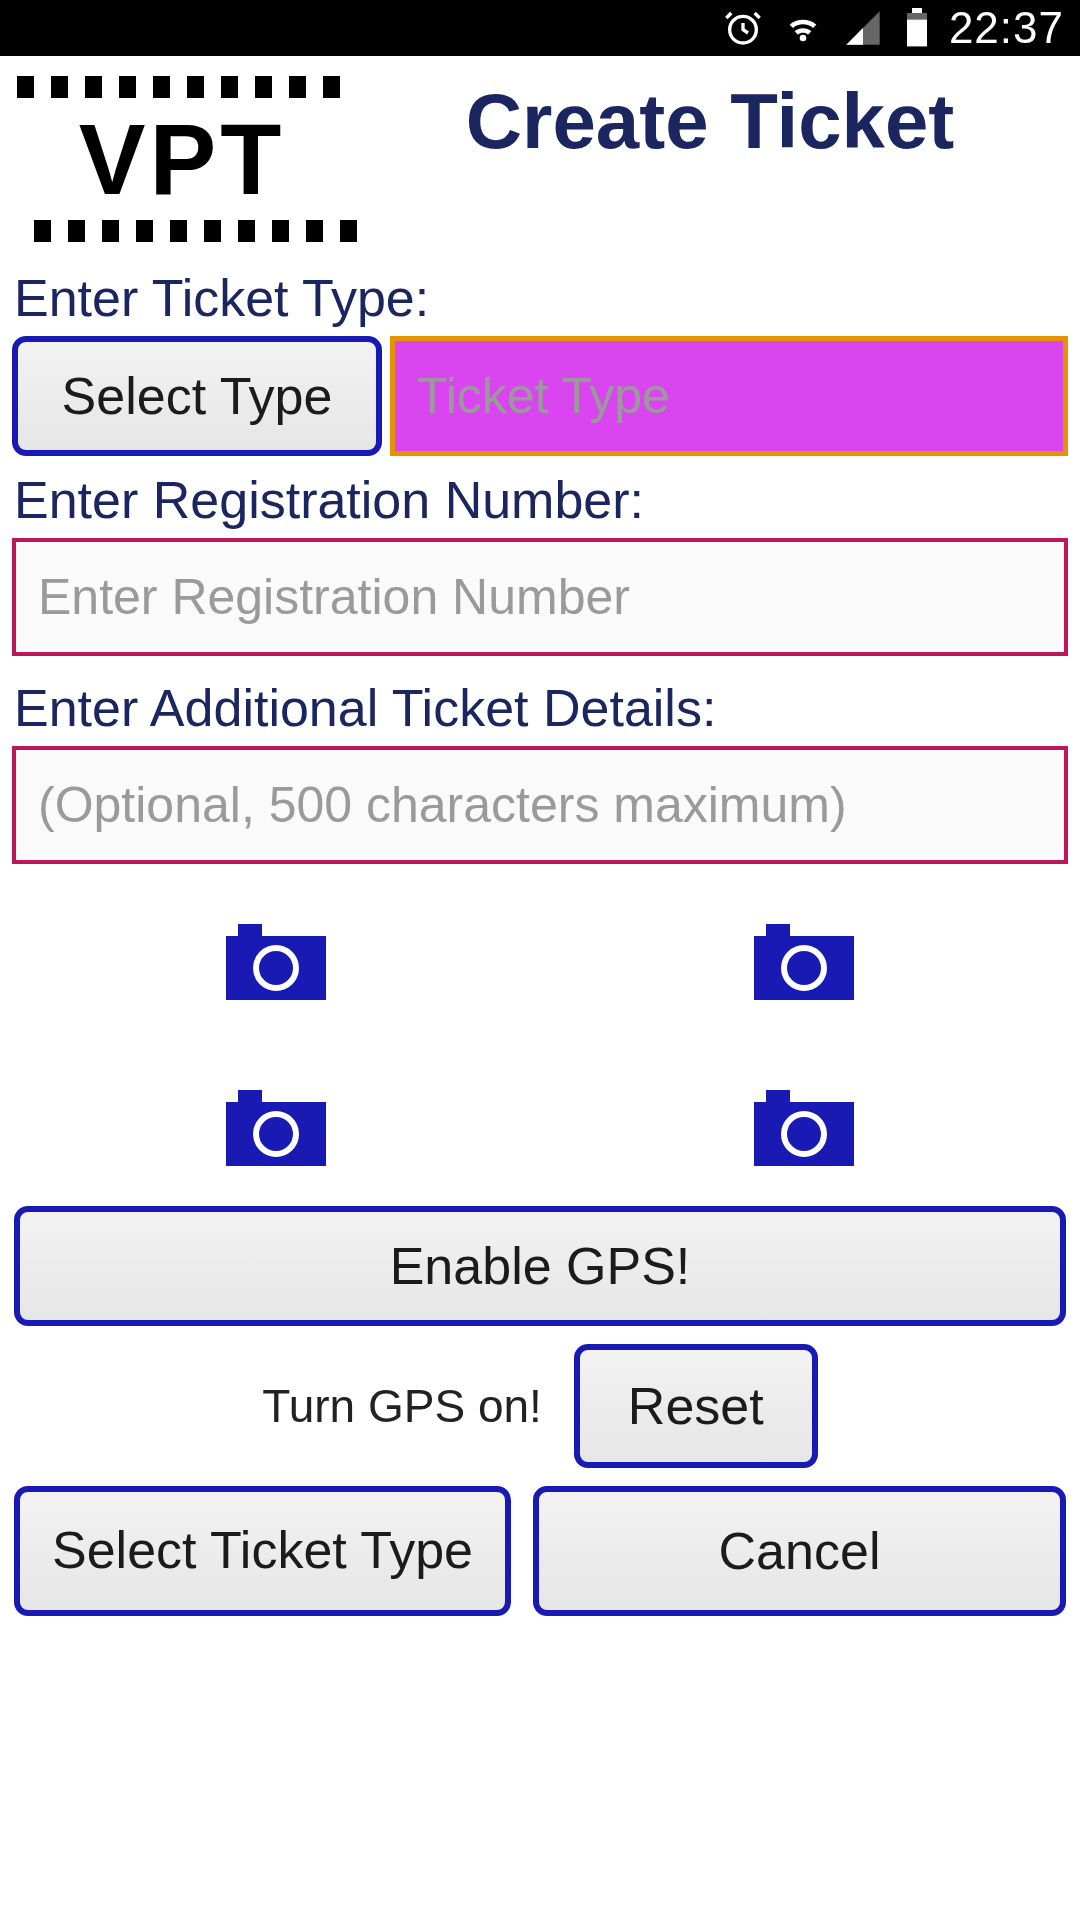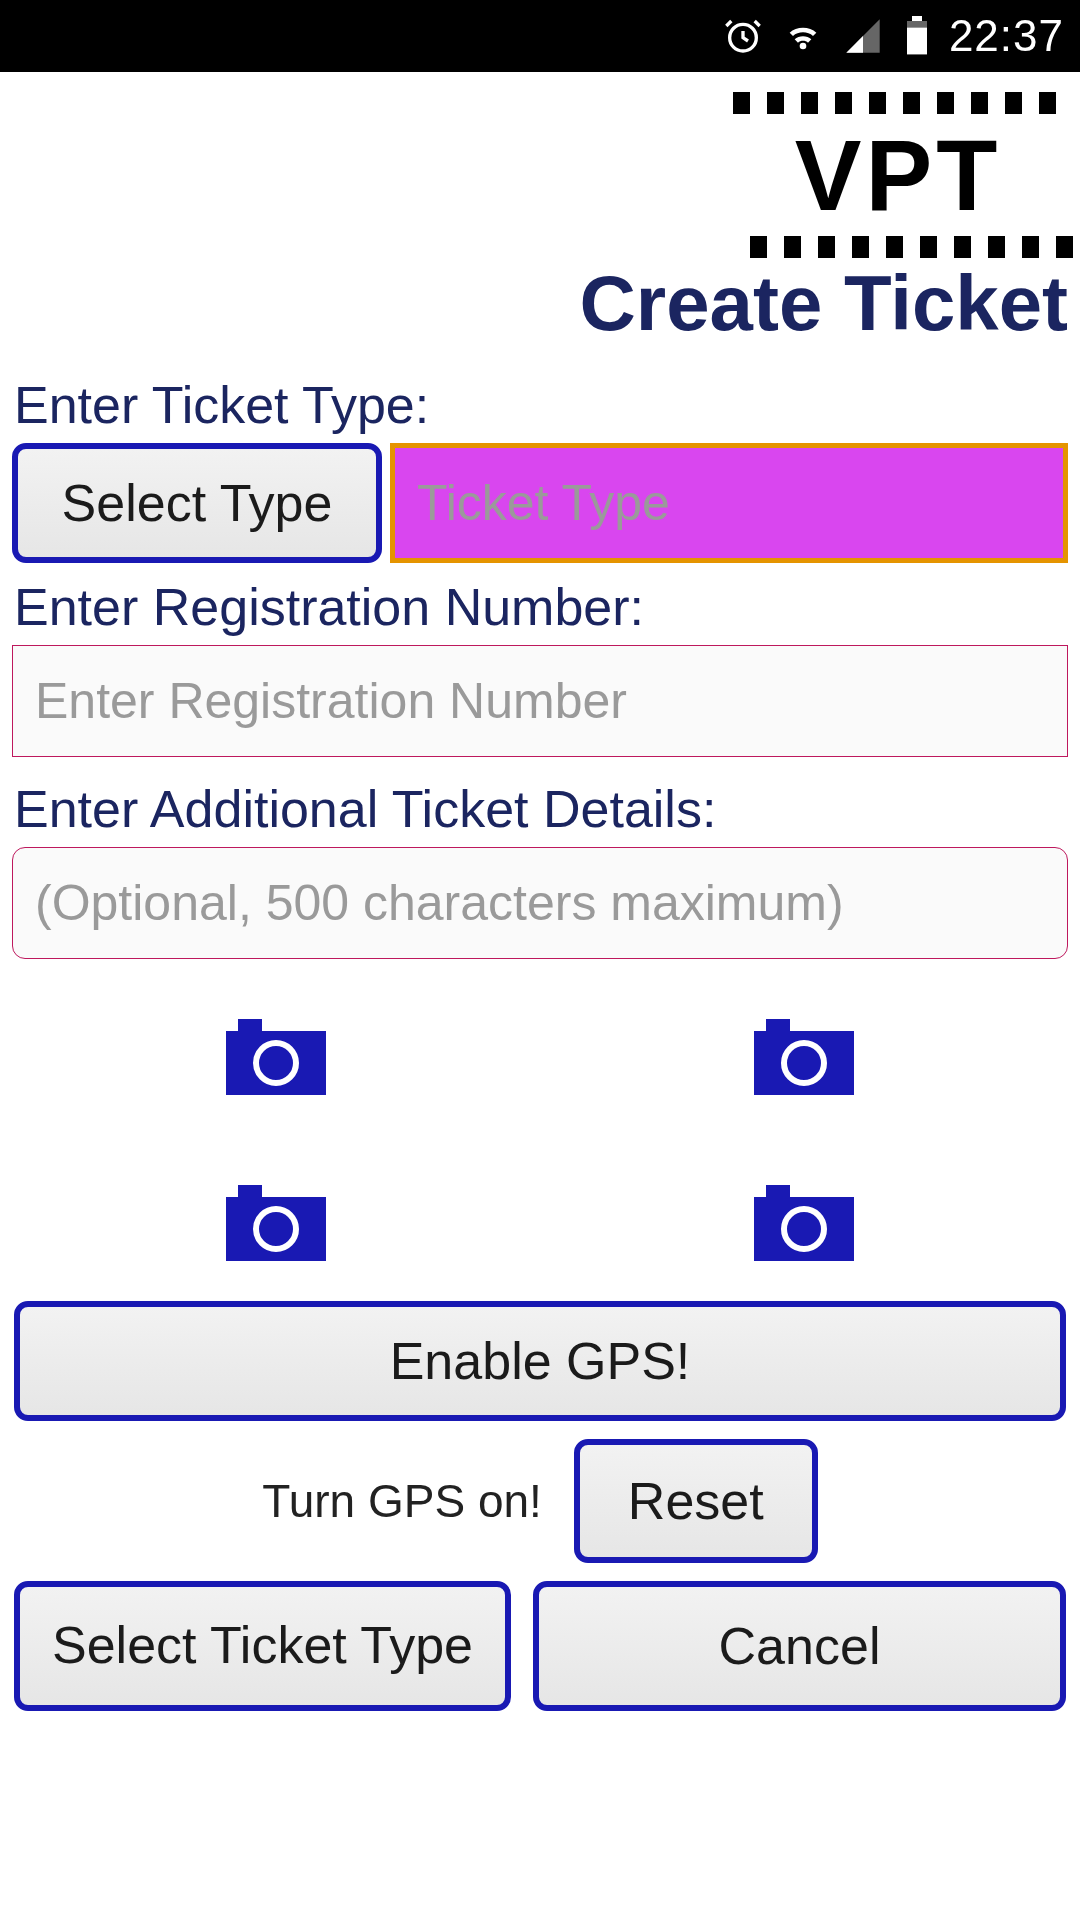--- a/index.html
+++ b/index.html
@@ -1,39 +1,38 @@
 <!DOCTYPE html>
 <html><head>
   <meta charset="utf-8">
   <style>
     * { box-sizing: border-box; margin: 0; padding: 0; }
     html, body { width: 1080px; height: 1920px; font-family: Arial, sans-serif; background: #fff; overflow: hidden; }
     
     .status-bar {
       width: 100%;
-      height: 72px;
+      height: 56px;
       background: #000;
       color: #fff;
       display: flex;
       align-items: center;
       justify-content: flex-end;
       padding: 0 16px;
       gap: 18px;
       font-size: 44px;
     }
     .status-icons { display: flex; gap: 20px; align-items: center; }
     .status-time { font-weight: 400; letter-spacing: 1px; }
     
     .content { padding: 0 12px; }
     
     .header {
       display: flex;
-      align-items: flex-end;
+      align-items: flex-start;
       padding: 20px 0 20px 0;
-      flex-direction: column;
     }
     .logo {
       width: 340px;
       text-align: center;
       padding: 0 5px;
     }
     .checker-top, .checker-bot {
       width: 340px;
       height: 22px;
       background-image: repeating-linear-gradient(90deg, #000 0 17px, transparent 17px 34px);
@@ -79,35 +78,35 @@
       color: #1b1b1b;
       padding: 24px 28px;
       cursor: pointer;
       display: flex;
       align-items: center;
       justify-content: center;
       text-align: right;
     }
     .btn-select-type { width: 370px; }
     .input {
-      border: 1px solid #be185d;
+      border: 4px solid #be185d;
       background: #fafafa;
       font-size: 50px;
       padding: 26px 22px;
       width: 100%;
       color: #333;
     }
     .input::placeholder { color: #9a9a9a; }
     .input-ticket-type {
       flex: 1;
       border: 5px solid #e59400;
       background: #d946ef;
     }
     .input-reg { margin-bottom: 16px; }
-    .input-details { margin-bottom: 30px; border-radius: 13px; }
+    .input-details { margin-bottom: 30px; }
     
     .camera-grid {
       display: grid;
       grid-template-columns: 1fr 1fr;
       row-gap: 90px;
       padding: 30px 0 40px 0;
     }
     .camera-cell { display: flex; justify-content: center; }
     .camera-icon { width: 100px; height: 76px; }
     

